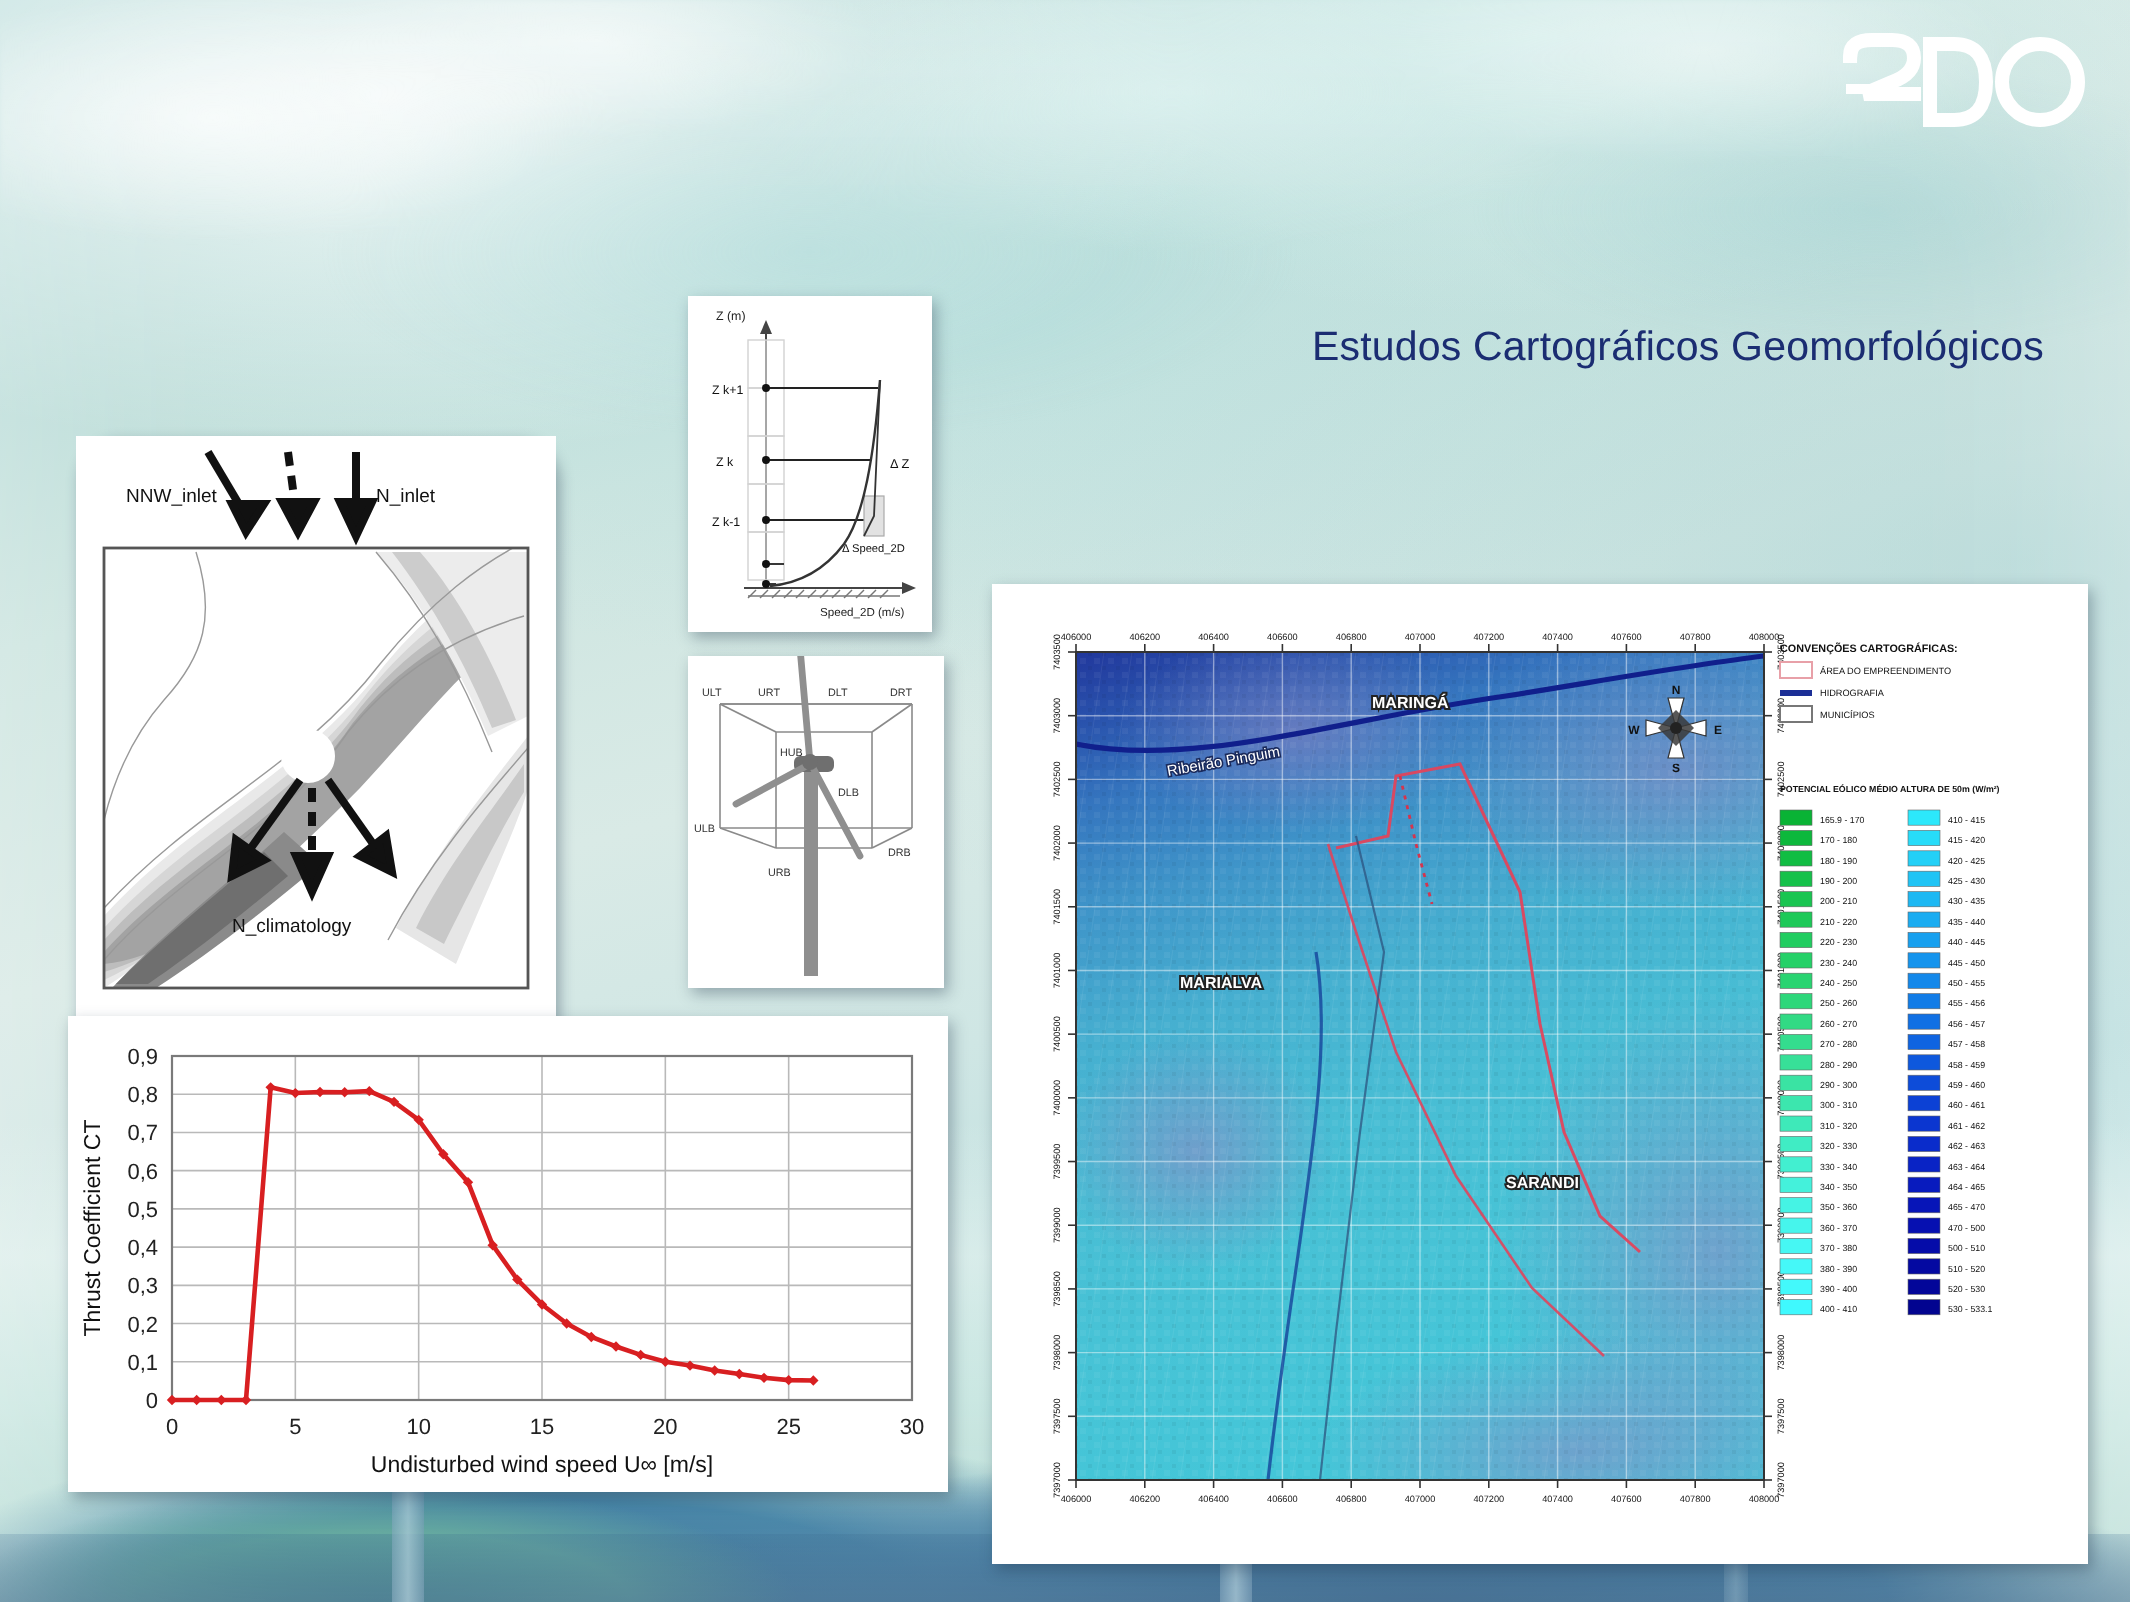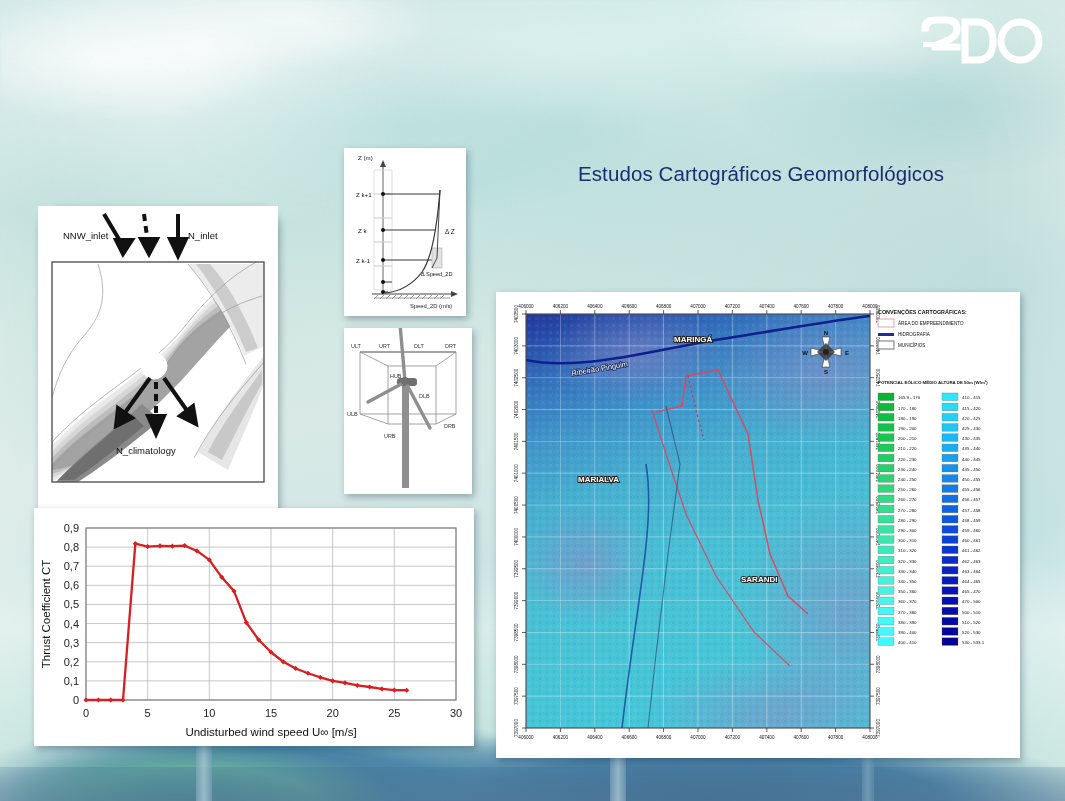--- a/index.html
+++ b/index.html
@@ -50,37 +50,37 @@
   .t4{left:862px;height:120px;opacity:.5;width:12px;}
   .bladeset{position:absolute;bottom:200px;opacity:.35;}
   .vign{position:absolute;inset:0;box-shadow:inset 0 0 120px rgba(255,255,255,.35);}
 
   
   #logo{position:absolute;right:18px;top:12px;width:128px;height:58px;}
 
   
   #title{
     position:absolute; left:500px; top:160px; width:522px;
-    text-align:center; color:#1b2d72; font-size:20.5px; line-height:27px;
+    text-align:right; color:#1b2d72; font-size:20.5px; line-height:27px;
     letter-spacing:.1px;
   }
 
   
   .card{position:absolute;background:#fff;box-shadow:2px 3px 7px rgba(25,45,70,.35);}
 
   
-  #windcard{left:38px;top:206px;width:240px;height:340px;border-radius:20px;}
+  #windcard{left:38px;top:218px;width:240px;height:340px;border-radius:20px;}
   
   #profcard{left:344px;top:148px;width:122px;height:168px;}
   
   #turbcard{left:344px;top:328px;width:128px;height:166px;}
   
   #chartcard{left:34px;top:508px;width:440px;height:238px;}
   
-  #mapcard{left:496px;top:292px;width:516px;height:458px;padding:4px;}
+  #mapcard{left:496px;top:292px;width:516px;height:458px;padding:16px;}
 
   svg{display:block;}
   .nosel{user-select:none;}
 </style>
 </head>
 <body>
 
 <div id="bg">
   <div class="sky"></div>
   <div class="cloudy"></div>

